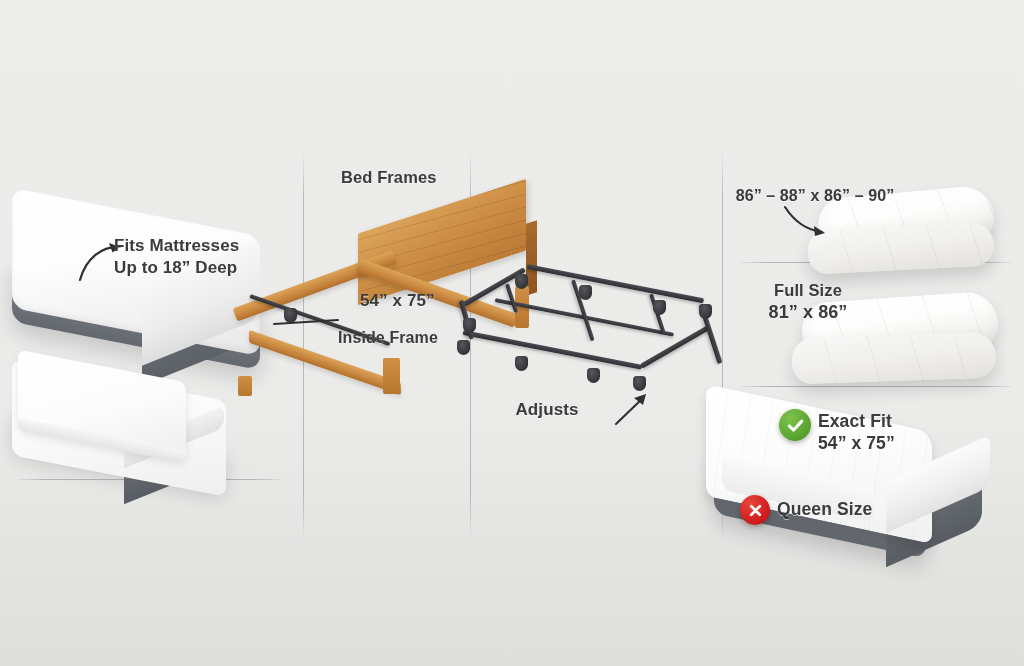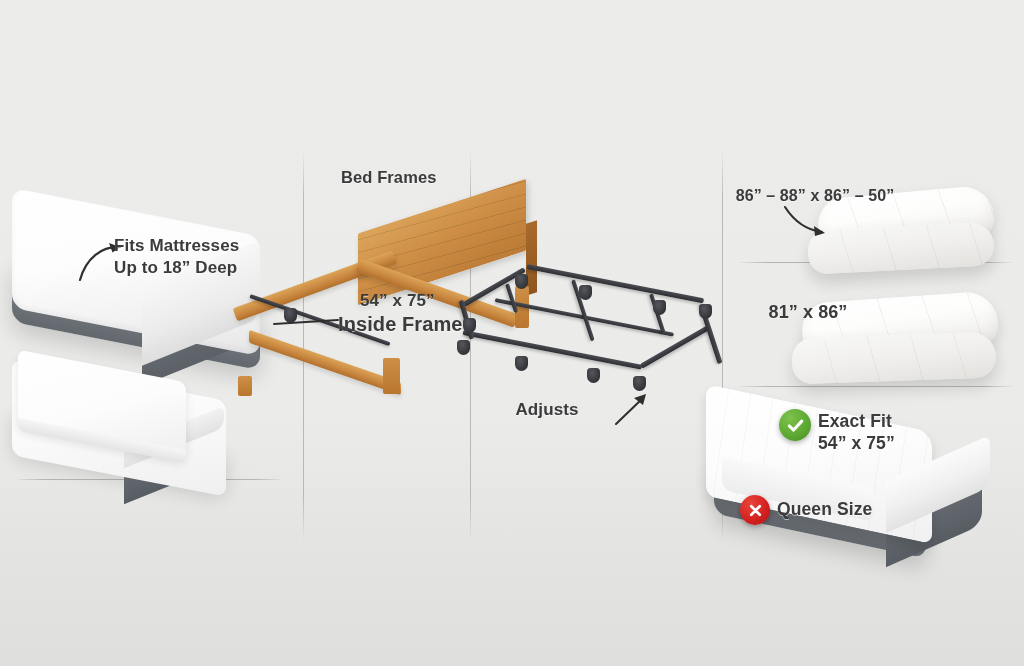--- a/index.html
+++ b/index.html
@@ -298,21 +298,21 @@
 
     <div class="post" style="left:143px; top:168px; width:17px; height:36px;"></div>
     <div class="post" style="left:275px; top:96px; width:14px; height:42px;"></div>
     <div class="post" style="left:-2px; top:186px; width:14px; height:20px;"></div>
 
     <div class="metal" style="left:10px; top:104px; width:148px; height:4px; transform:rotate(19deg); transform-origin:left center;"></div>
     <div class="foot" style="left:44px; top:118px;"></div>
   </div>
 
   <div class="label" style="left:360px; top:291px; font-size:17px;">54” x 75”</div>
-  <div class="label" style="left:338px; top:312px; font-size:20px;">Inside Frame</div>
+  <div class="label" style="left:338px; top:328px; font-size:16px;">Inside Frame</div>
   <svg class="arrow" style="left:272px; top:312px;" width="70" height="16" viewBox="0 0 70 16">
     <path d="M2 12 L 66 8" fill="none" stroke="#2f2f2f" stroke-width="1.9" stroke-linecap="round"></path>
   </svg>
 
   <div style="position:absolute; left:455px; top:258px; width:265px; height:150px;">
 
     <div class="metal" style="left:72px; top:6px; width:180px; height:5px; transform:rotate(11deg); transform-origin:left center;"></div>
     <div class="metal" style="left:9px; top:44px; width:70px; height:5px; transform:rotate(-30deg); transform-origin:left center;"></div>
     <div class="metal" style="left:8px; top:72px; width:182px; height:5px; transform:rotate(11deg); transform-origin:left center;"></div>
     <div class="metal" style="left:186px; top:106px; width:78px; height:5px; transform:rotate(-30deg); transform-origin:left center;"></div>
@@ -339,31 +339,32 @@
   <svg class="arrow" style="left:612px; top:388px;" width="42" height="40" viewBox="0 0 42 40">
     <path d="M4 36 L 32 9" fill="none" stroke="#2f2f2f" stroke-width="2.1" stroke-linecap="round"></path>
     <path d="M34 6 L 22 10 L 31 17 Z" fill="#2f2f2f"></path>
   </svg>
 
   <div style="position:absolute; left:800px; top:192px; width:200px; height:84px;">
     <div class="comf" style="left:18px; top:0px; width:176px; height:56px; transform:rotate(-5deg);"></div>
     <div class="comf-lower" style="left:8px; top:34px; width:186px; height:44px; transform:rotate(-3deg);"></div>
   </div>
 
-  <div class="label c" style="left:711px; top:186px; font-size:16px; width:208px;">86” – 88” x 86” – 50”</div>
+  <div class="label c" style="left:711px; top:186px; font-size:16px; width:208px;">86” – 88” x 86” – 90”</div>
   <svg class="arrow" style="left:782px; top:203px;" width="48" height="36" viewBox="0 0 48 36">
     <path d="M3 4 C 12 18, 24 27, 40 29" fill="none" stroke="#2f2f2f" stroke-width="2.1" stroke-linecap="round"></path>
     <path d="M43 30 L 32 23 L 33 33 Z" fill="#2f2f2f"></path>
   </svg>
 
   <div style="position:absolute; left:786px; top:297px; width:220px; height:92px;">
     <div class="comf" style="left:16px; top:0px; width:196px; height:58px; transform:rotate(-4deg);"></div>
     <div class="comf-lower" style="left:6px; top:38px; width:204px; height:46px; transform:rotate(-2deg);"></div>
   </div>
 
+  <div class="label c" style="left:738px; top:280px; font-size:16.5px; width:140px;">Full Size</div>
   <div class="label c" style="left:736px; top:302px; font-size:18px; width:144px;">81” x 86”</div>
 
   <div style="position:absolute; left:700px; top:402px; width:300px; height:160px;">
     <div class="fitbase" style="left:14px; top:76px;"></div>
     <div class="fitbase2" style="left:186px; top:86px;"></div>
     <div class="sheet-top" style="left:6px;  top:6px;"></div>
     <div class="sheet-side" style="left:186px; top:56px;"></div>
     <div class="sheet-front" style="left:22px; top:70px;"></div>
   </div>
 

